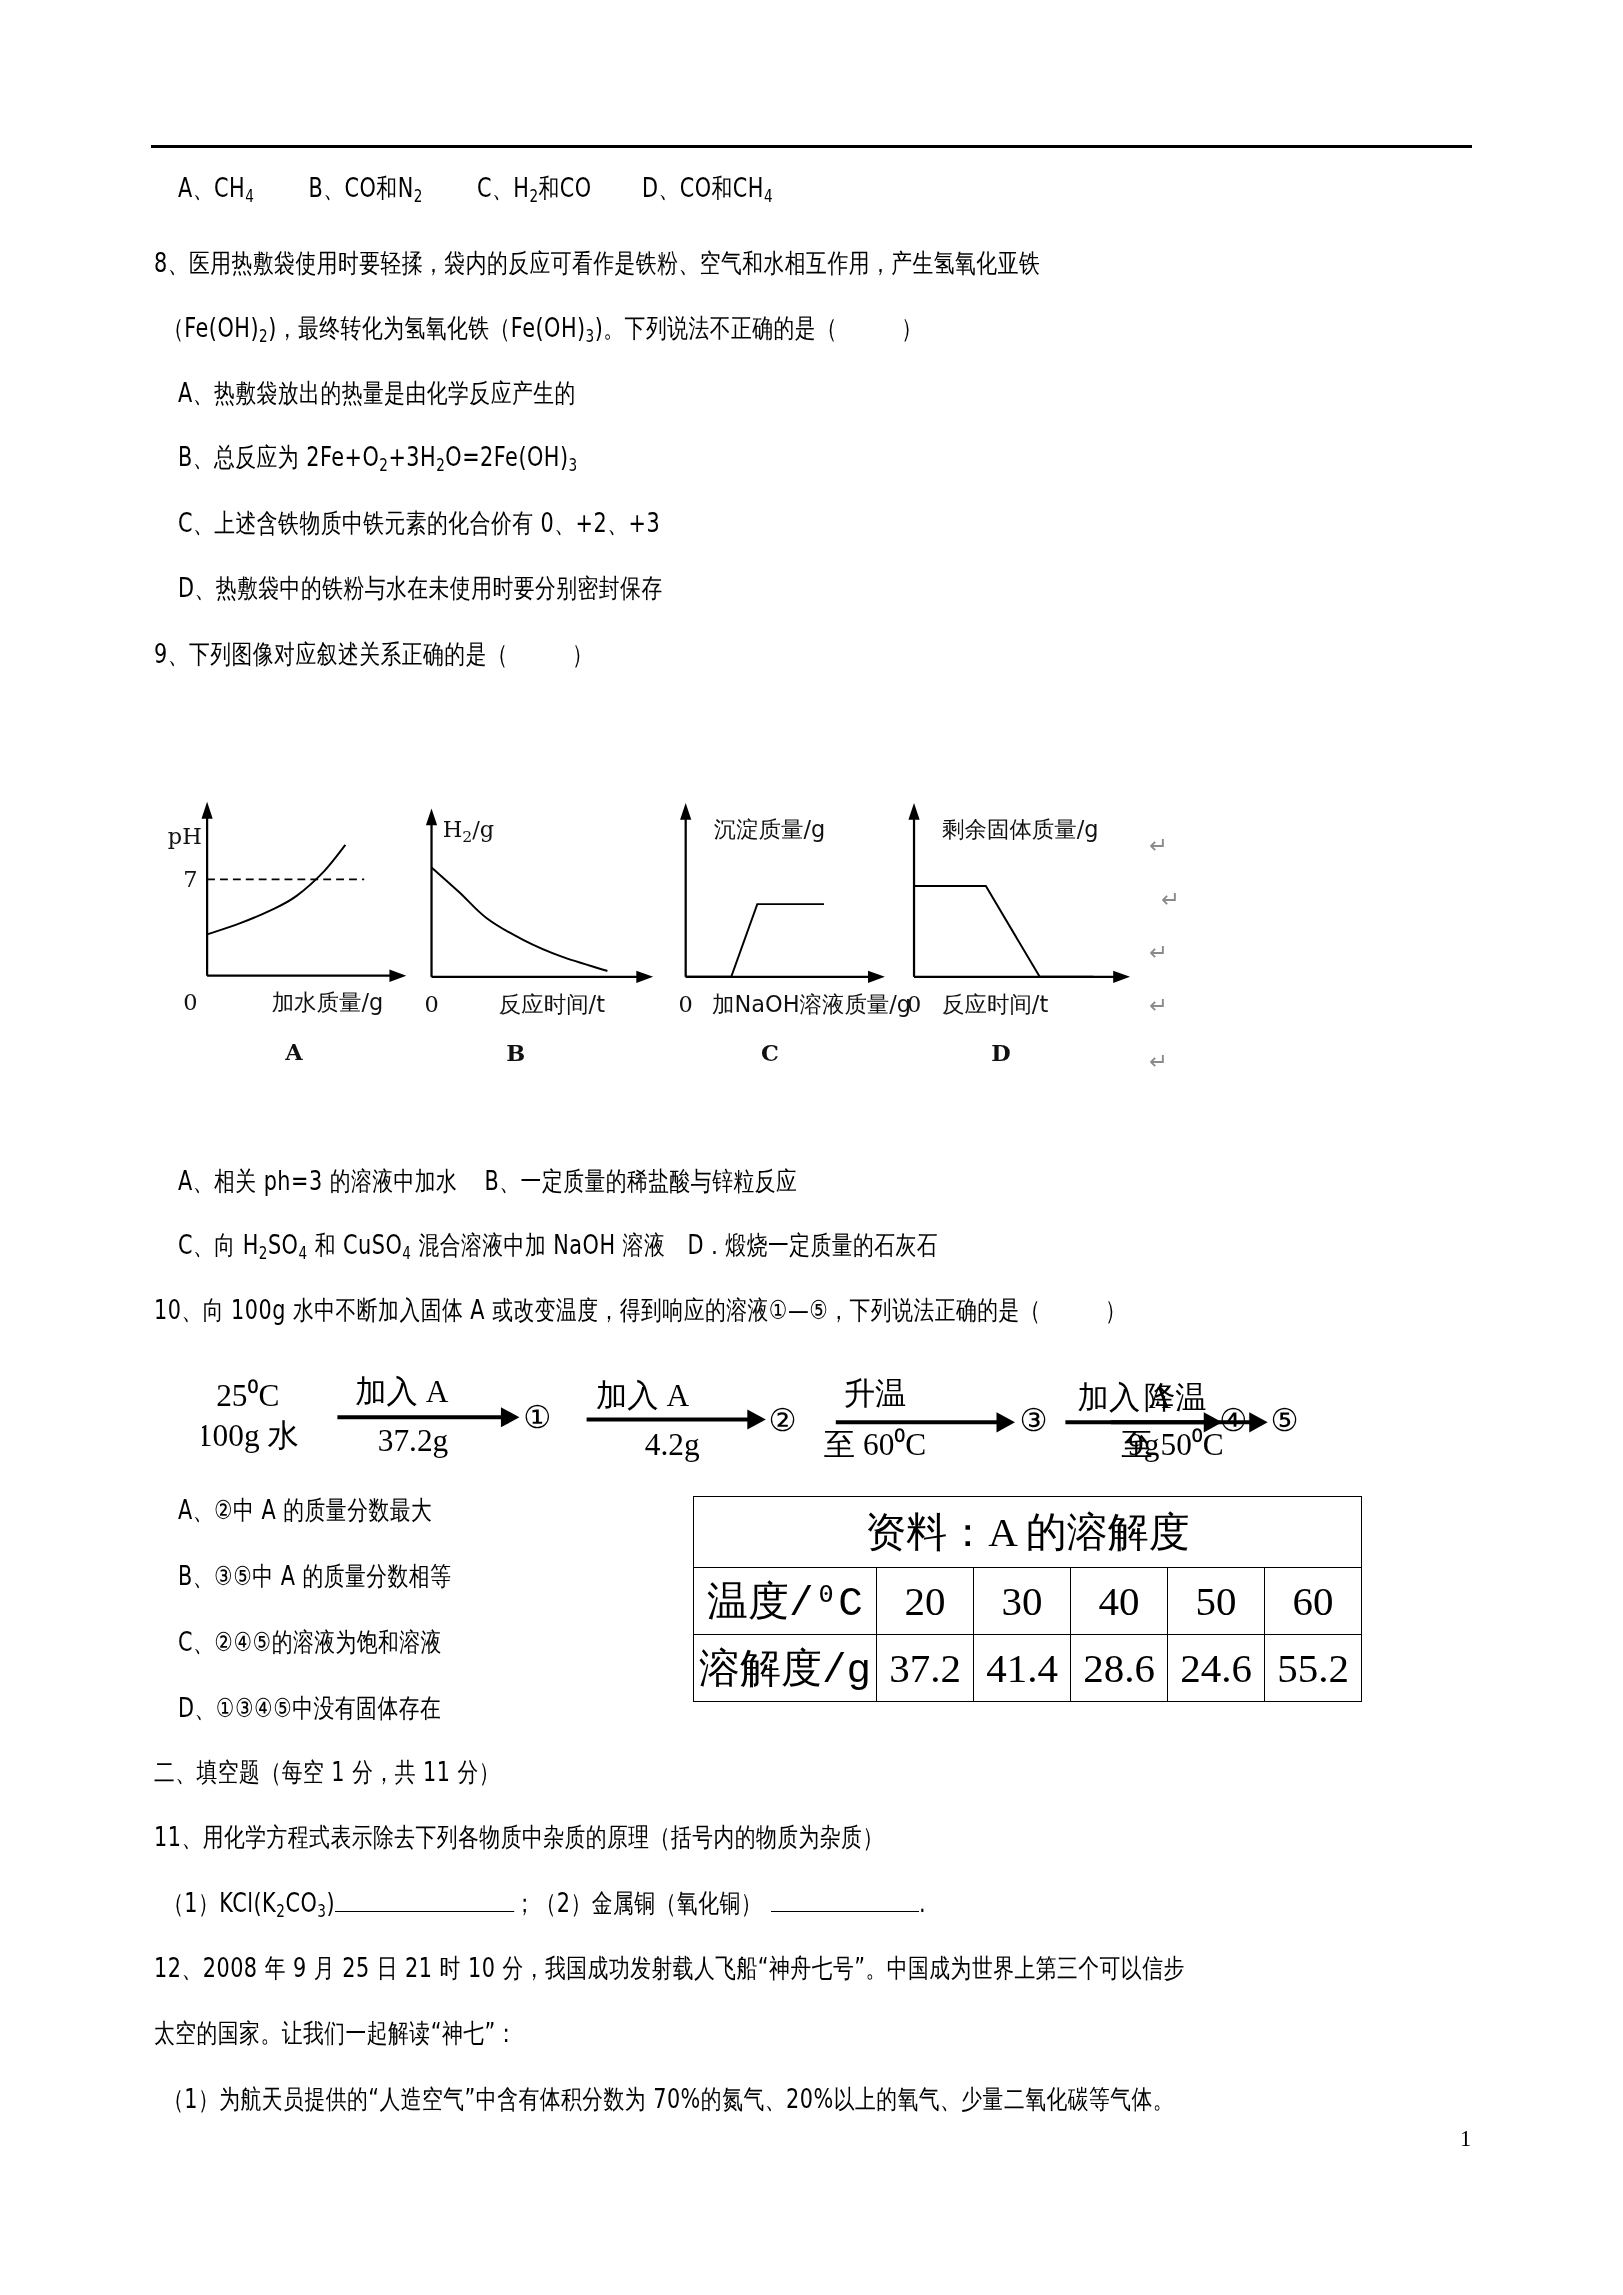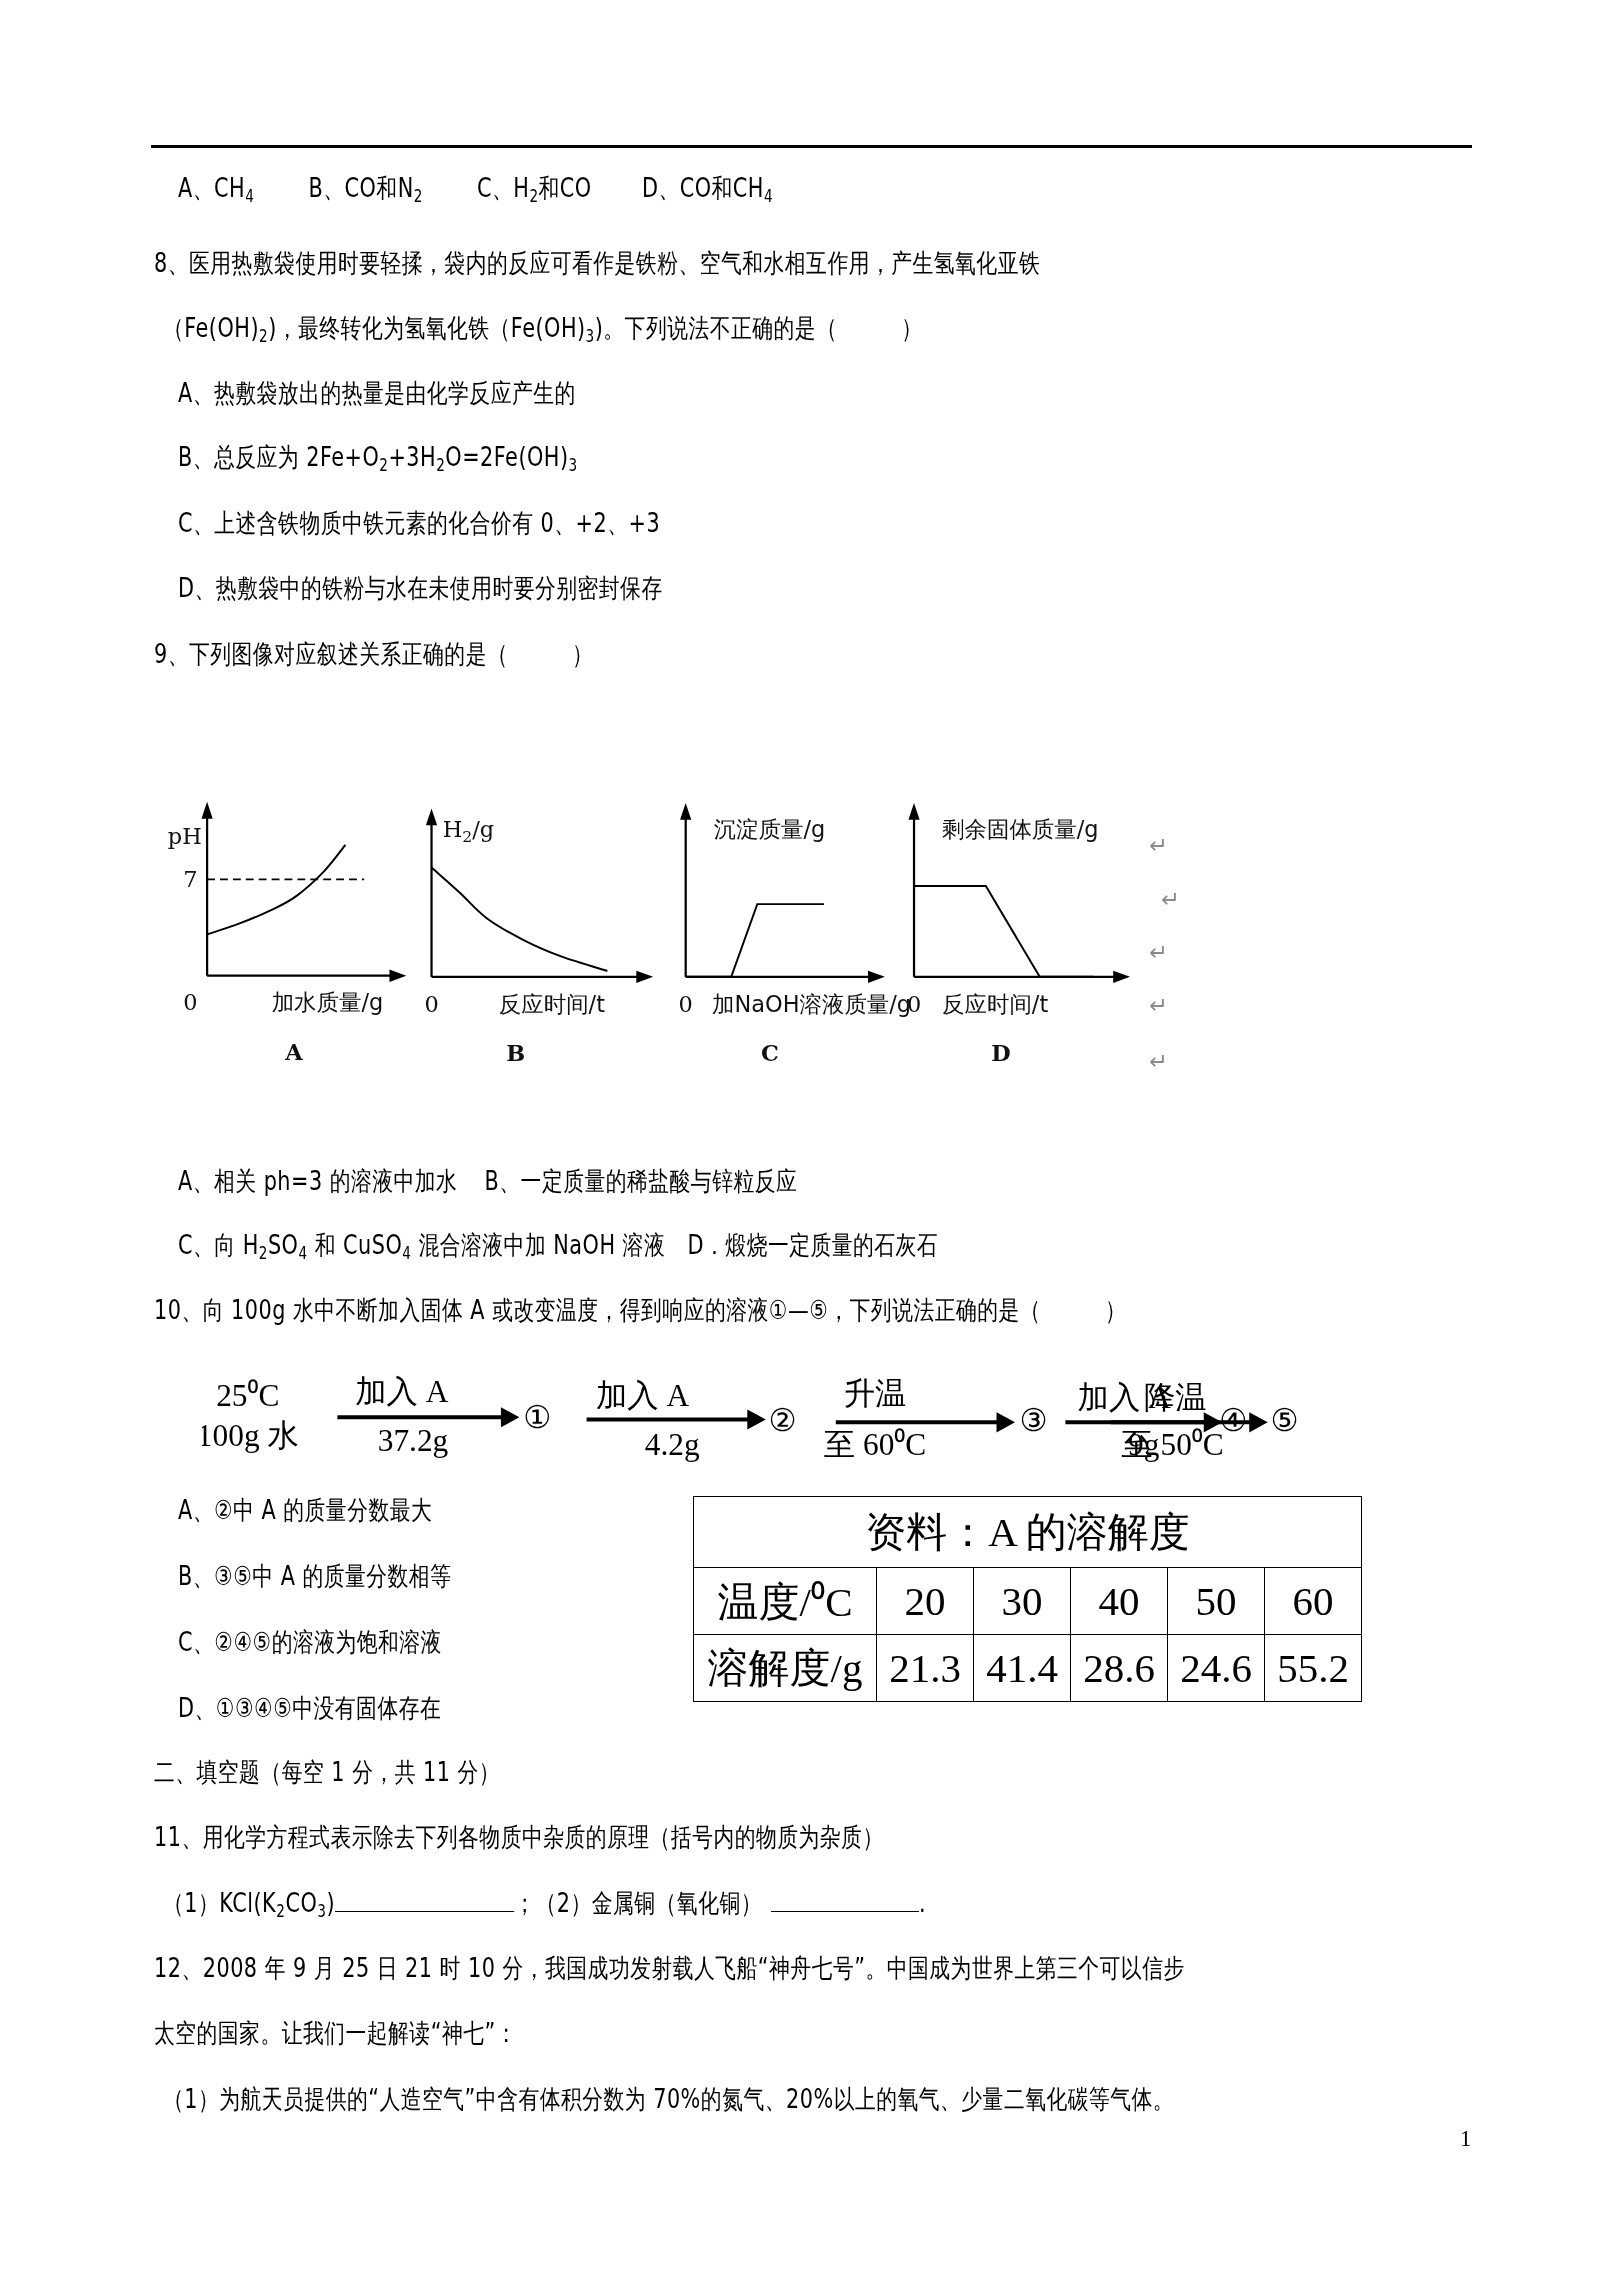--- a/index.html
+++ b/index.html
@@ -22,21 +22,21 @@
   
   .flow { position: absolute; left: 202px; top: 1368px; width: 1122px; height: 112px; }
   .flow-text { font-family: "Liberation Serif", serif; font-size: 56px; fill: #000; }
 
   
   .sol-table { position: absolute; left: 693px; top: 1496px; border-collapse: collapse;
                font-family: "Liberation Serif", serif; font-size: 41px; }
   .sol-table td { border: 1.7px solid #000; text-align: center; padding: 0; }
   .sol-table .title-cell { height: 70px; }
   .sol-table .row-cell { height: 66px; }
-  .sol-table .label-cell { width: 182px; }
+  .sol-table .label-cell { width: 182px; font-family: Liberation Mono, monospace; }
   .sol-table .val-cell { width: 96px; margin-left: 48px; }
 
   .page-number { position: absolute; left: 1460px; top: 2126px; font-family: "Liberation Serif", serif; font-size: 22.4px; }
 </style>
 </head>
 <body>
 
 <div class="rule"></div>
 
 <div class="line" style="left:178px; top:171px;">
@@ -205,21 +205,21 @@
   <tr>
     <td class="row-cell label-cell">温度/⁰C</td>
     <td class="row-cell val-cell">20</td>
     <td class="row-cell val-cell">30</td>
     <td class="row-cell val-cell">40</td>
     <td class="row-cell val-cell">50</td>
     <td class="row-cell val-cell">60</td>
   </tr>
   <tr>
     <td class="row-cell label-cell">溶解度/g</td>
-    <td class="row-cell val-cell">21.3</td>
+    <td class="row-cell val-cell">37.2</td>
     <td class="row-cell val-cell">41.4</td>
     <td class="row-cell val-cell">28.6</td>
     <td class="row-cell val-cell">24.6</td>
     <td class="row-cell val-cell">55.2</td>
   </tr>
 </tbody>
   </table>
 
 <div class="line" style="left:154px; top:1755px;">二、填空题（每空 1 分，共 11 分）</div>
 

